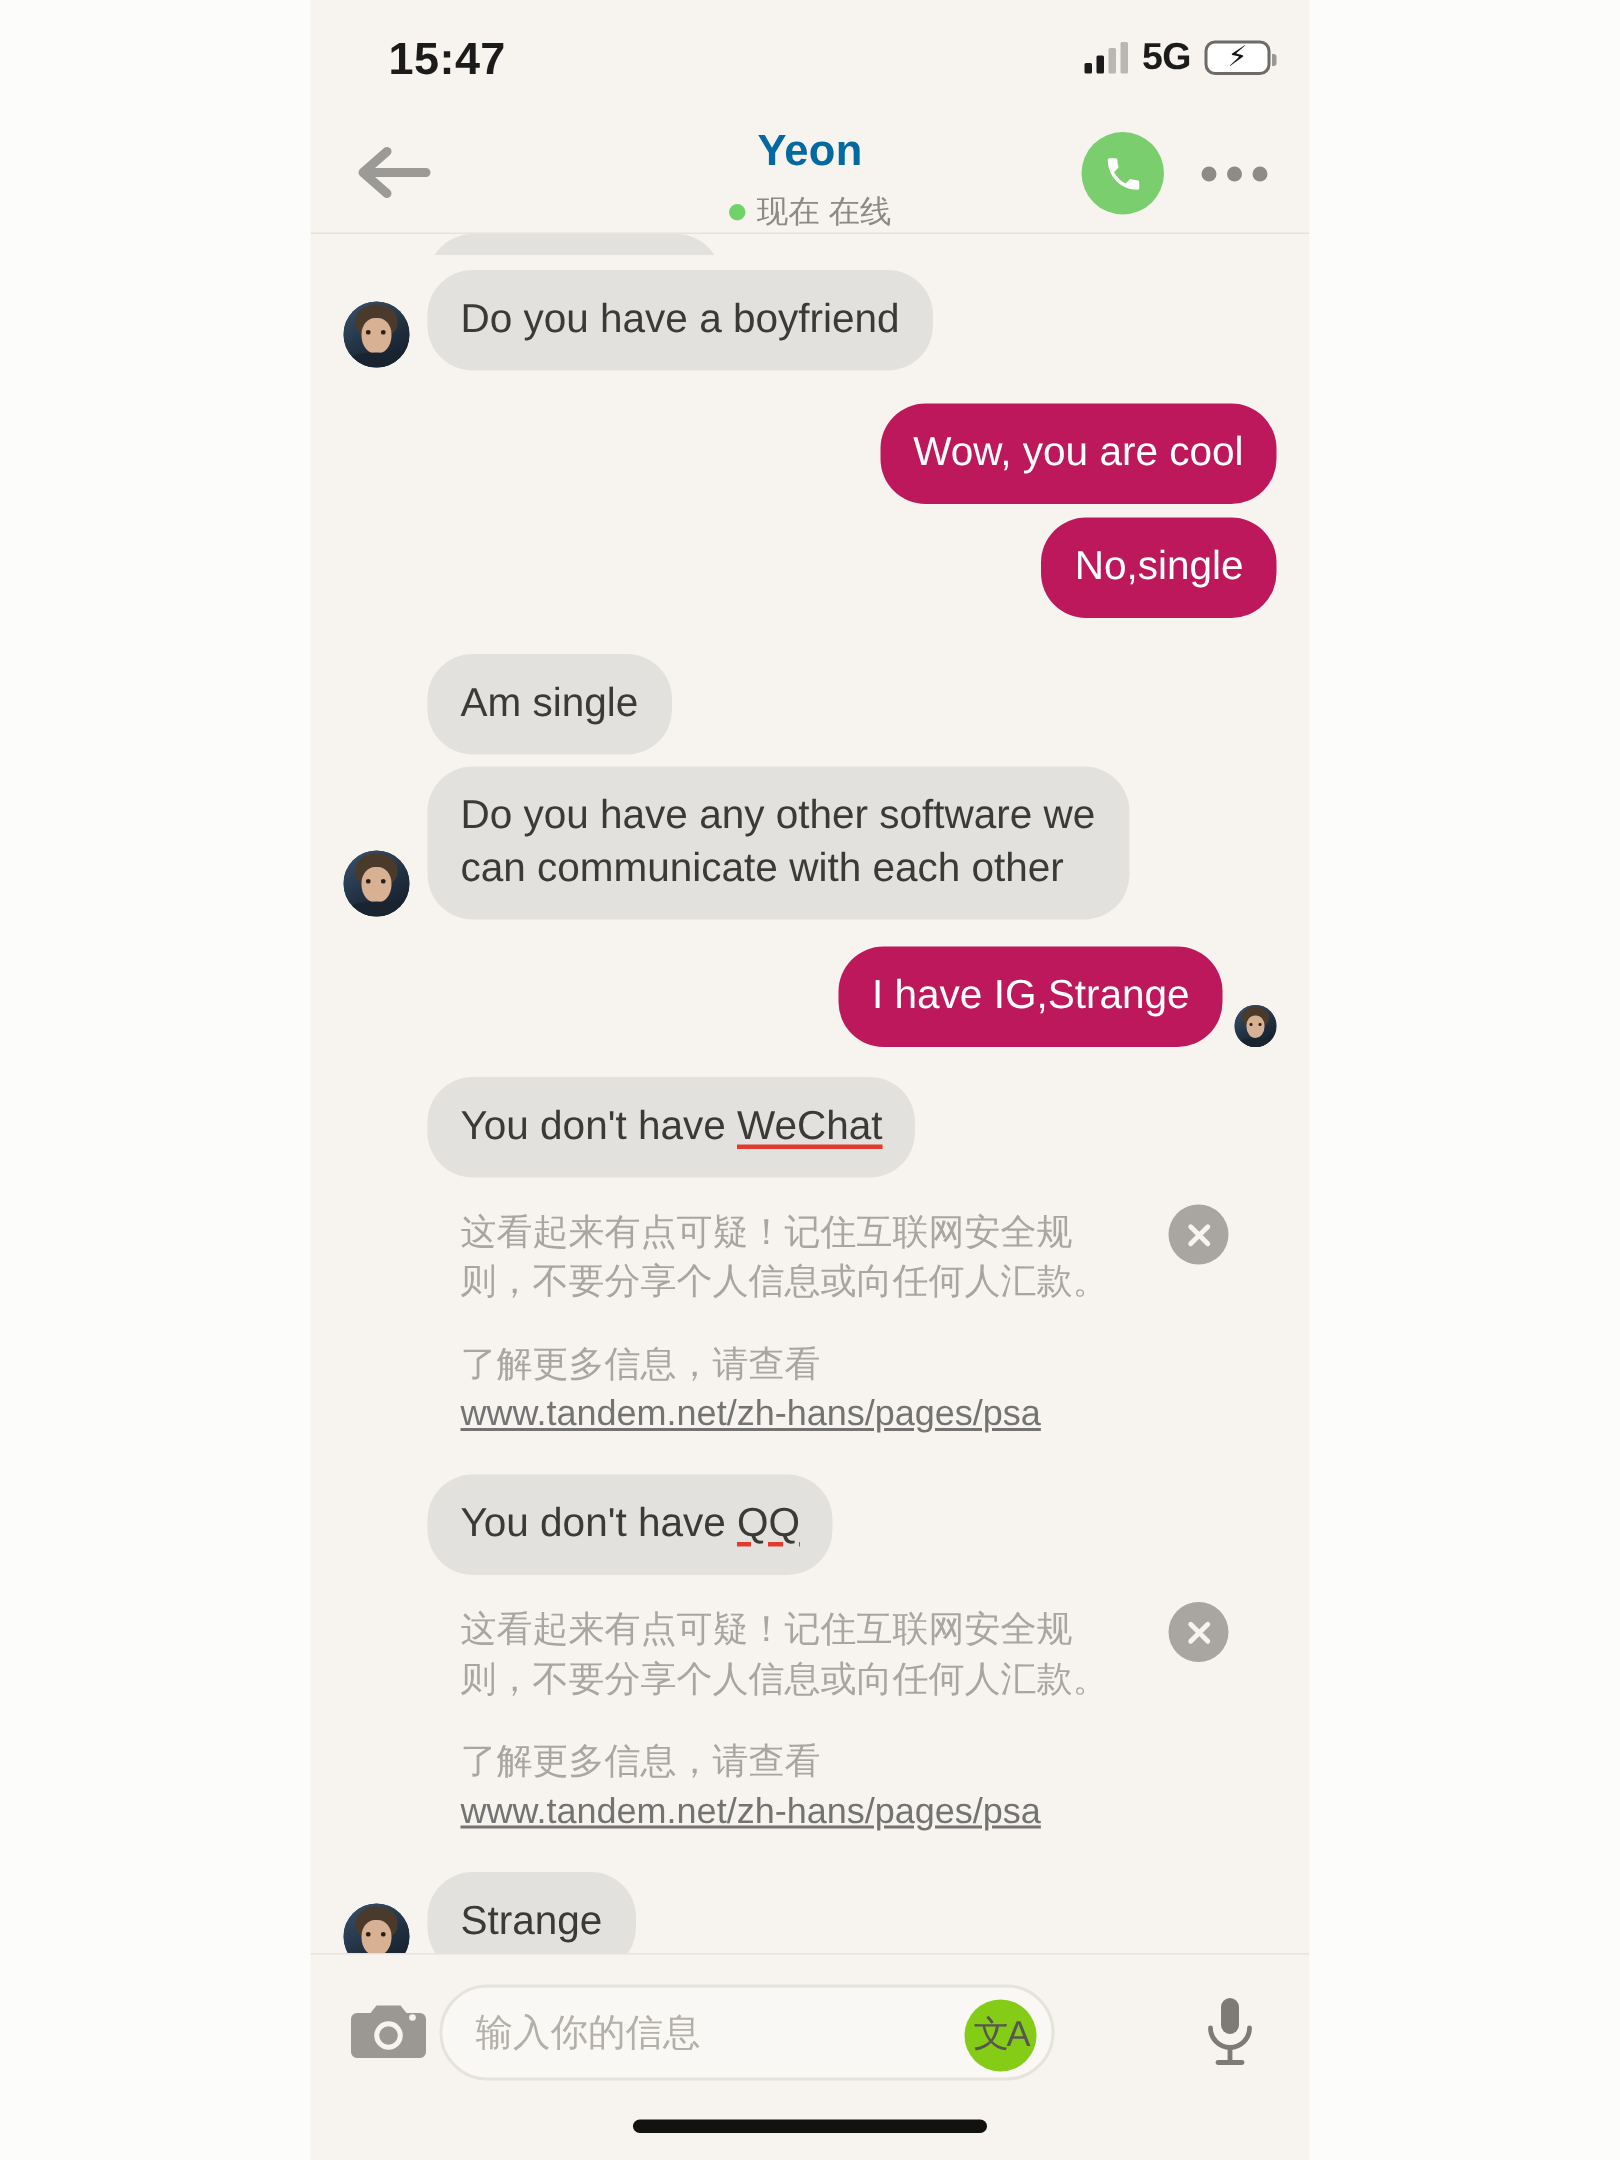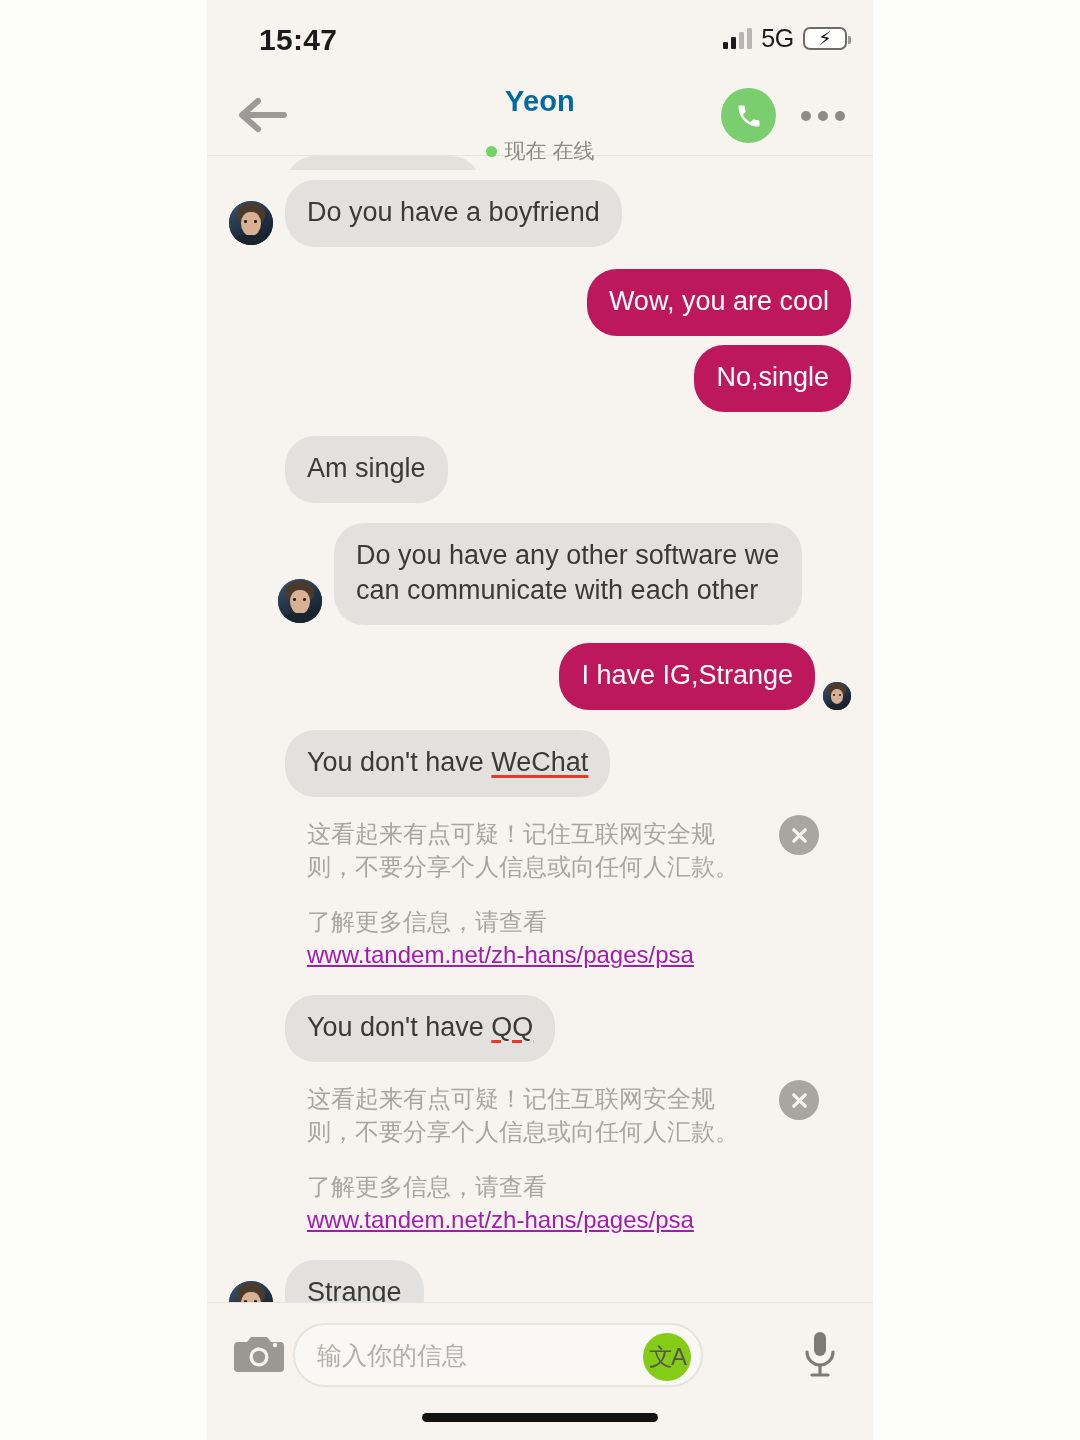--- a/index.html
+++ b/index.html
@@ -45,21 +45,21 @@
     display: flex;
     align-items: center;
     gap: 9px;
   }
   .sig-bars { display: flex; align-items: flex-end; gap: 3px; height: 20px; }
   .sig-bars i { display: block; width: 5px; background: #1b1b1b; border-radius: 1px; }
   .sig-bars i:nth-child(1) { height: 7px; }
   .sig-bars i:nth-child(2) { height: 12px; }
   .sig-bars i:nth-child(3) { height: 17px; background: #b9b7b3; }
   .sig-bars i:nth-child(4) { height: 21px; background: #b9b7b3; }
-  #net-label { font-size: 25px; font-weight: normal; color: #1b1b1b; letter-spacing: -.3px; }
+  #net-label { font-size: 25px; font-weight: bold; color: #1b1b1b; letter-spacing: -.3px; }
   #battery {
     position: relative;
     width: 44px; height: 23px;
     border: 2.5px solid #6d6b67;
     border-radius: 7px;
     background: #fff;
     padding: 2px;
   }
   #battery::after {
     content: "";
@@ -103,21 +103,21 @@
     font-size: 29px;
     font-weight: bold;
     color: #0369a1;
     line-height: 34px;
     letter-spacing: .2px;
   }
   #peer-status {
     display: inline-flex;
     align-items: center;
     gap: 8px;
-    margin-top: 19px;
+    margin-top: 9px;
     font-size: 21px;
     color: #8d8a85;
   }
   #status-dot {
     width: 11px; height: 11px;
     border-radius: 50%;
     background: #6fd36a;
     display: inline-block;
   }
   #call-btn {
@@ -220,21 +220,21 @@
     margin: 6px 0 14px 66px;
     max-width: 530px;
   }
   .warning p {
     font-size: 24px;
     line-height: 33px;
     color: #a9a6a1;
   }
   .warning p.second { margin-top: 22px; }
   .warning a {
-    color: #a21caf;
+    color: #737373;
     text-decoration: underline;
   }
   .warn-close {
     position: absolute;
     right: 6px; top: 12px;
     width: 40px; height: 40px;
     border-radius: 50%;
     background: #a9a6a1;
     display: flex; align-items: center; justify-content: center;
   }
@@ -375,21 +375,21 @@
 
     <div class="row out" style="margin-top:9px;">
       <div class="bubble out">No,single</div>
     </div>
 
     <div class="row" style="margin-top:24px;align-items:center;">
       <div class="avatar spacer"></div>
       <div class="bubble in">Am single</div>
     </div>
 
-    <div class="row" style="margin-top:20px;justify-content:center;">
+    <div class="row" style="margin-top:8px;">
       <div class="avatar">
         <span class="face">
             <span class="bg"></span>
             <span class="hair"></span>
             <span class="skin"></span>
             <span class="eye l"></span>
             <span class="eye r"></span>
             <span class="shoulder"></span>
           </span>
       </div>

